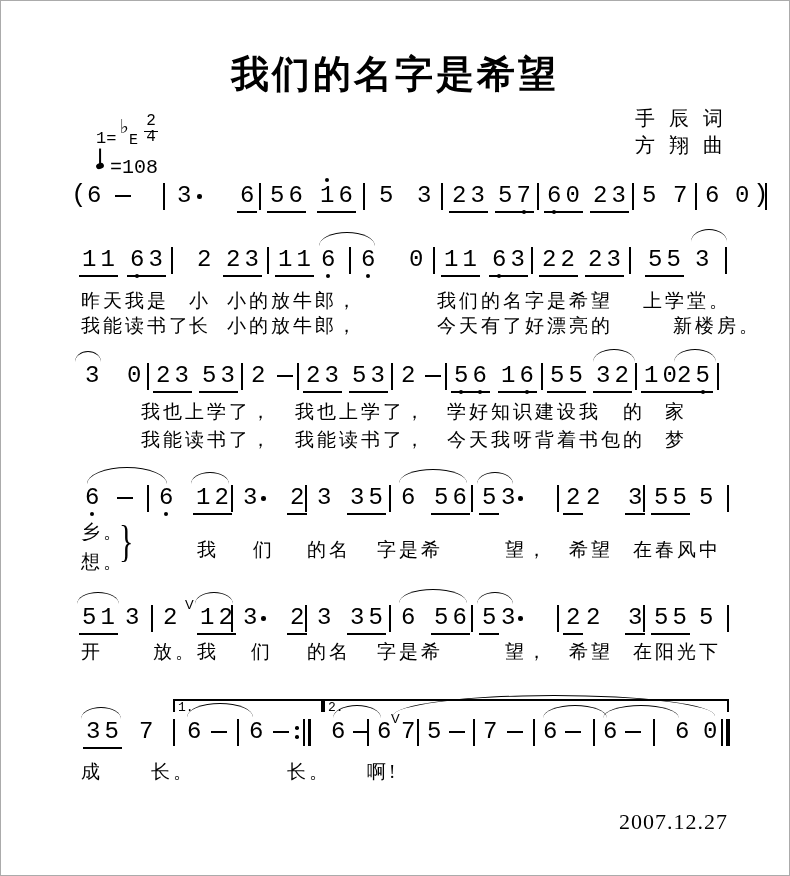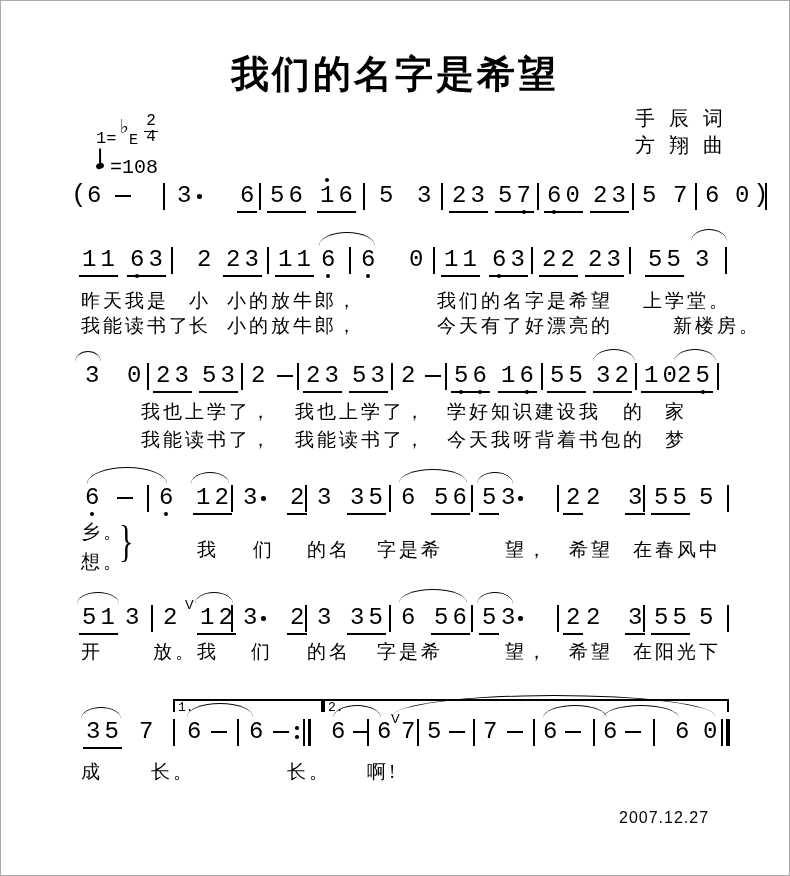--- a/index.html
+++ b/index.html
@@ -44,22 +44,22 @@
   .fbar .b1{position:absolute;left:0;width:2px;height:27px;background:#000;}
   .fbar .b2{position:absolute;left:5px;width:3.6px;height:27px;background:#000;}
   .arc{position:absolute;border-top:1.6px solid #000;
        border-radius:50% 50% 0 0 / 100% 100% 0 0;pointer-events:none;}
   .volta{position:absolute;top:-20px;height:11px;border-top:2px solid #000;
          border-left:2px solid #000;border-right:2px solid #000;}
   .vlabel{position:absolute;left:3px;top:-1px;font-size:13px;font-family:"Liberation Mono",monospace;}
   .lyric{position:absolute;font-size:19px;letter-spacing:3px;white-space:nowrap;
          font-family:"Liberation Serif",serif;}
   .brace{font-size:30px;letter-spacing:0;transform:scaleY(1.45);transform-origin:center;}
-  .date{position:absolute;left:618px;top:808px;font-size:16px;letter-spacing:1px;
-        font-family:Liberation Sans, sans-serif;}
+  .date{position:absolute;left:618px;top:808px;font-size:22px;letter-spacing:1px;
+        font-family:Liberation Serif, serif;}
 </style>
 </head>
 <body>
 
 <div class="page">
 
   <div class="title">我们的名字是希望</div>
 
   <div class="credit l1">手辰词</div>
   <div class="credit l2">方翔曲</div>

